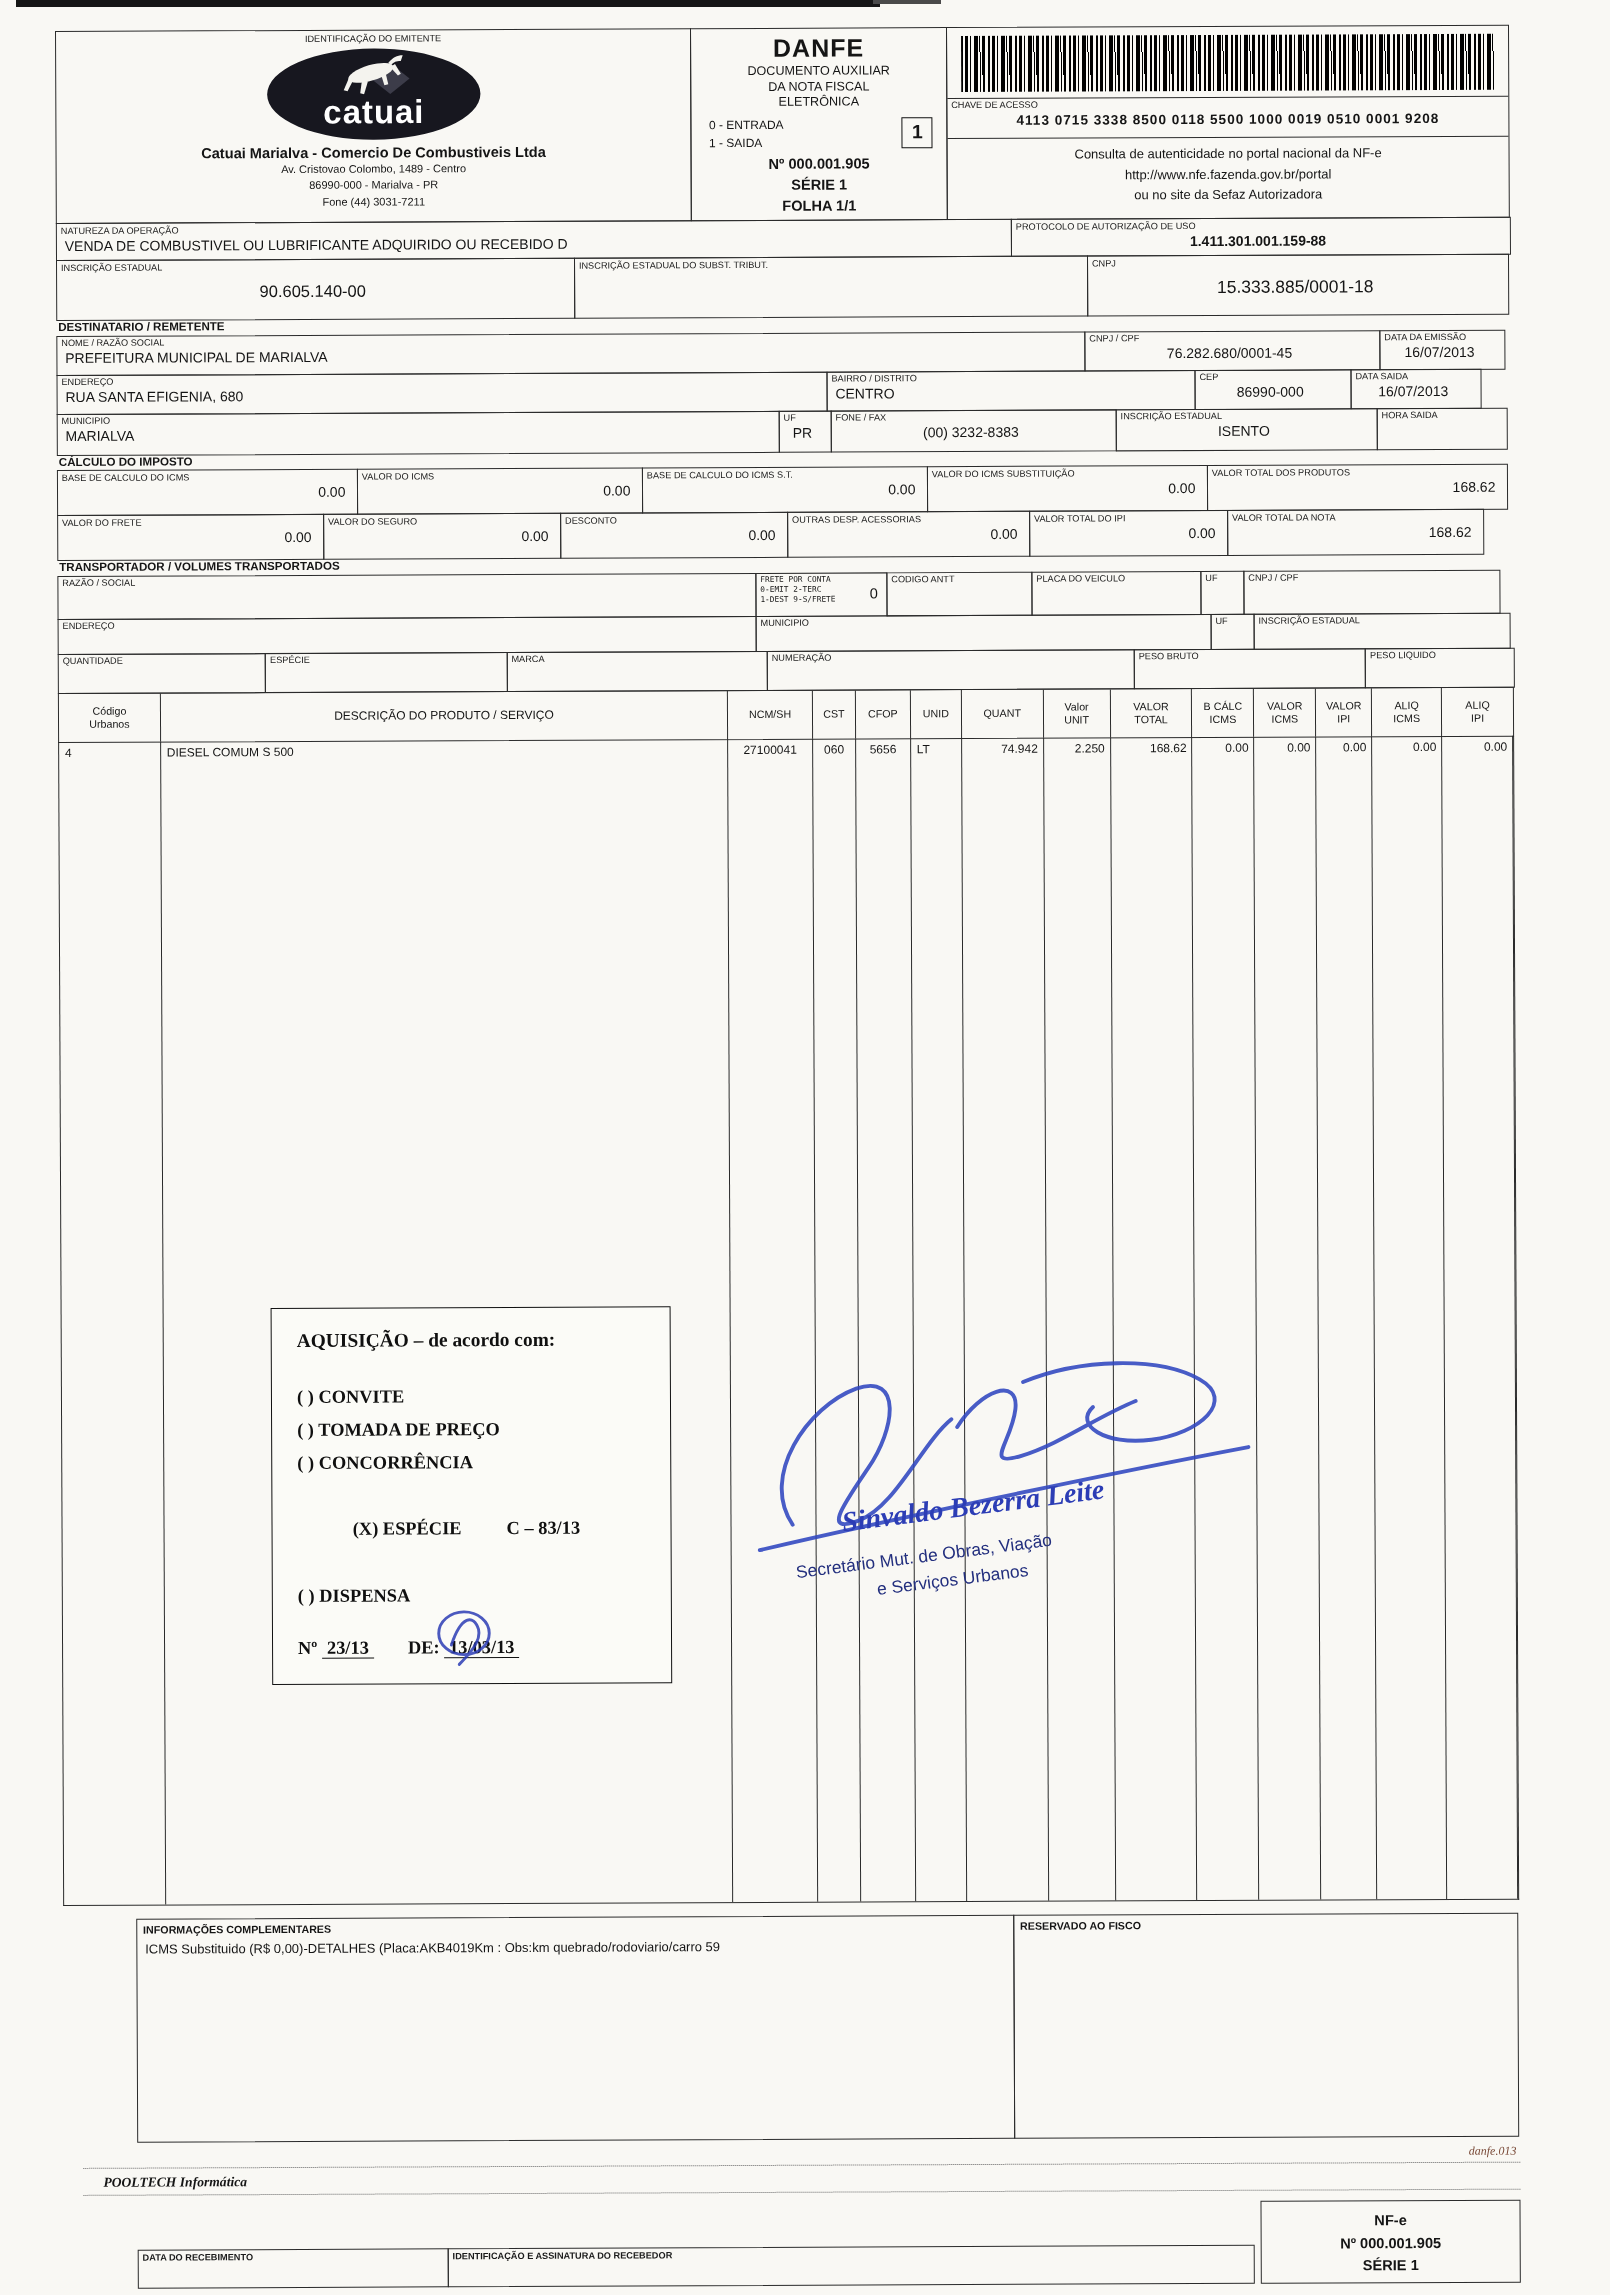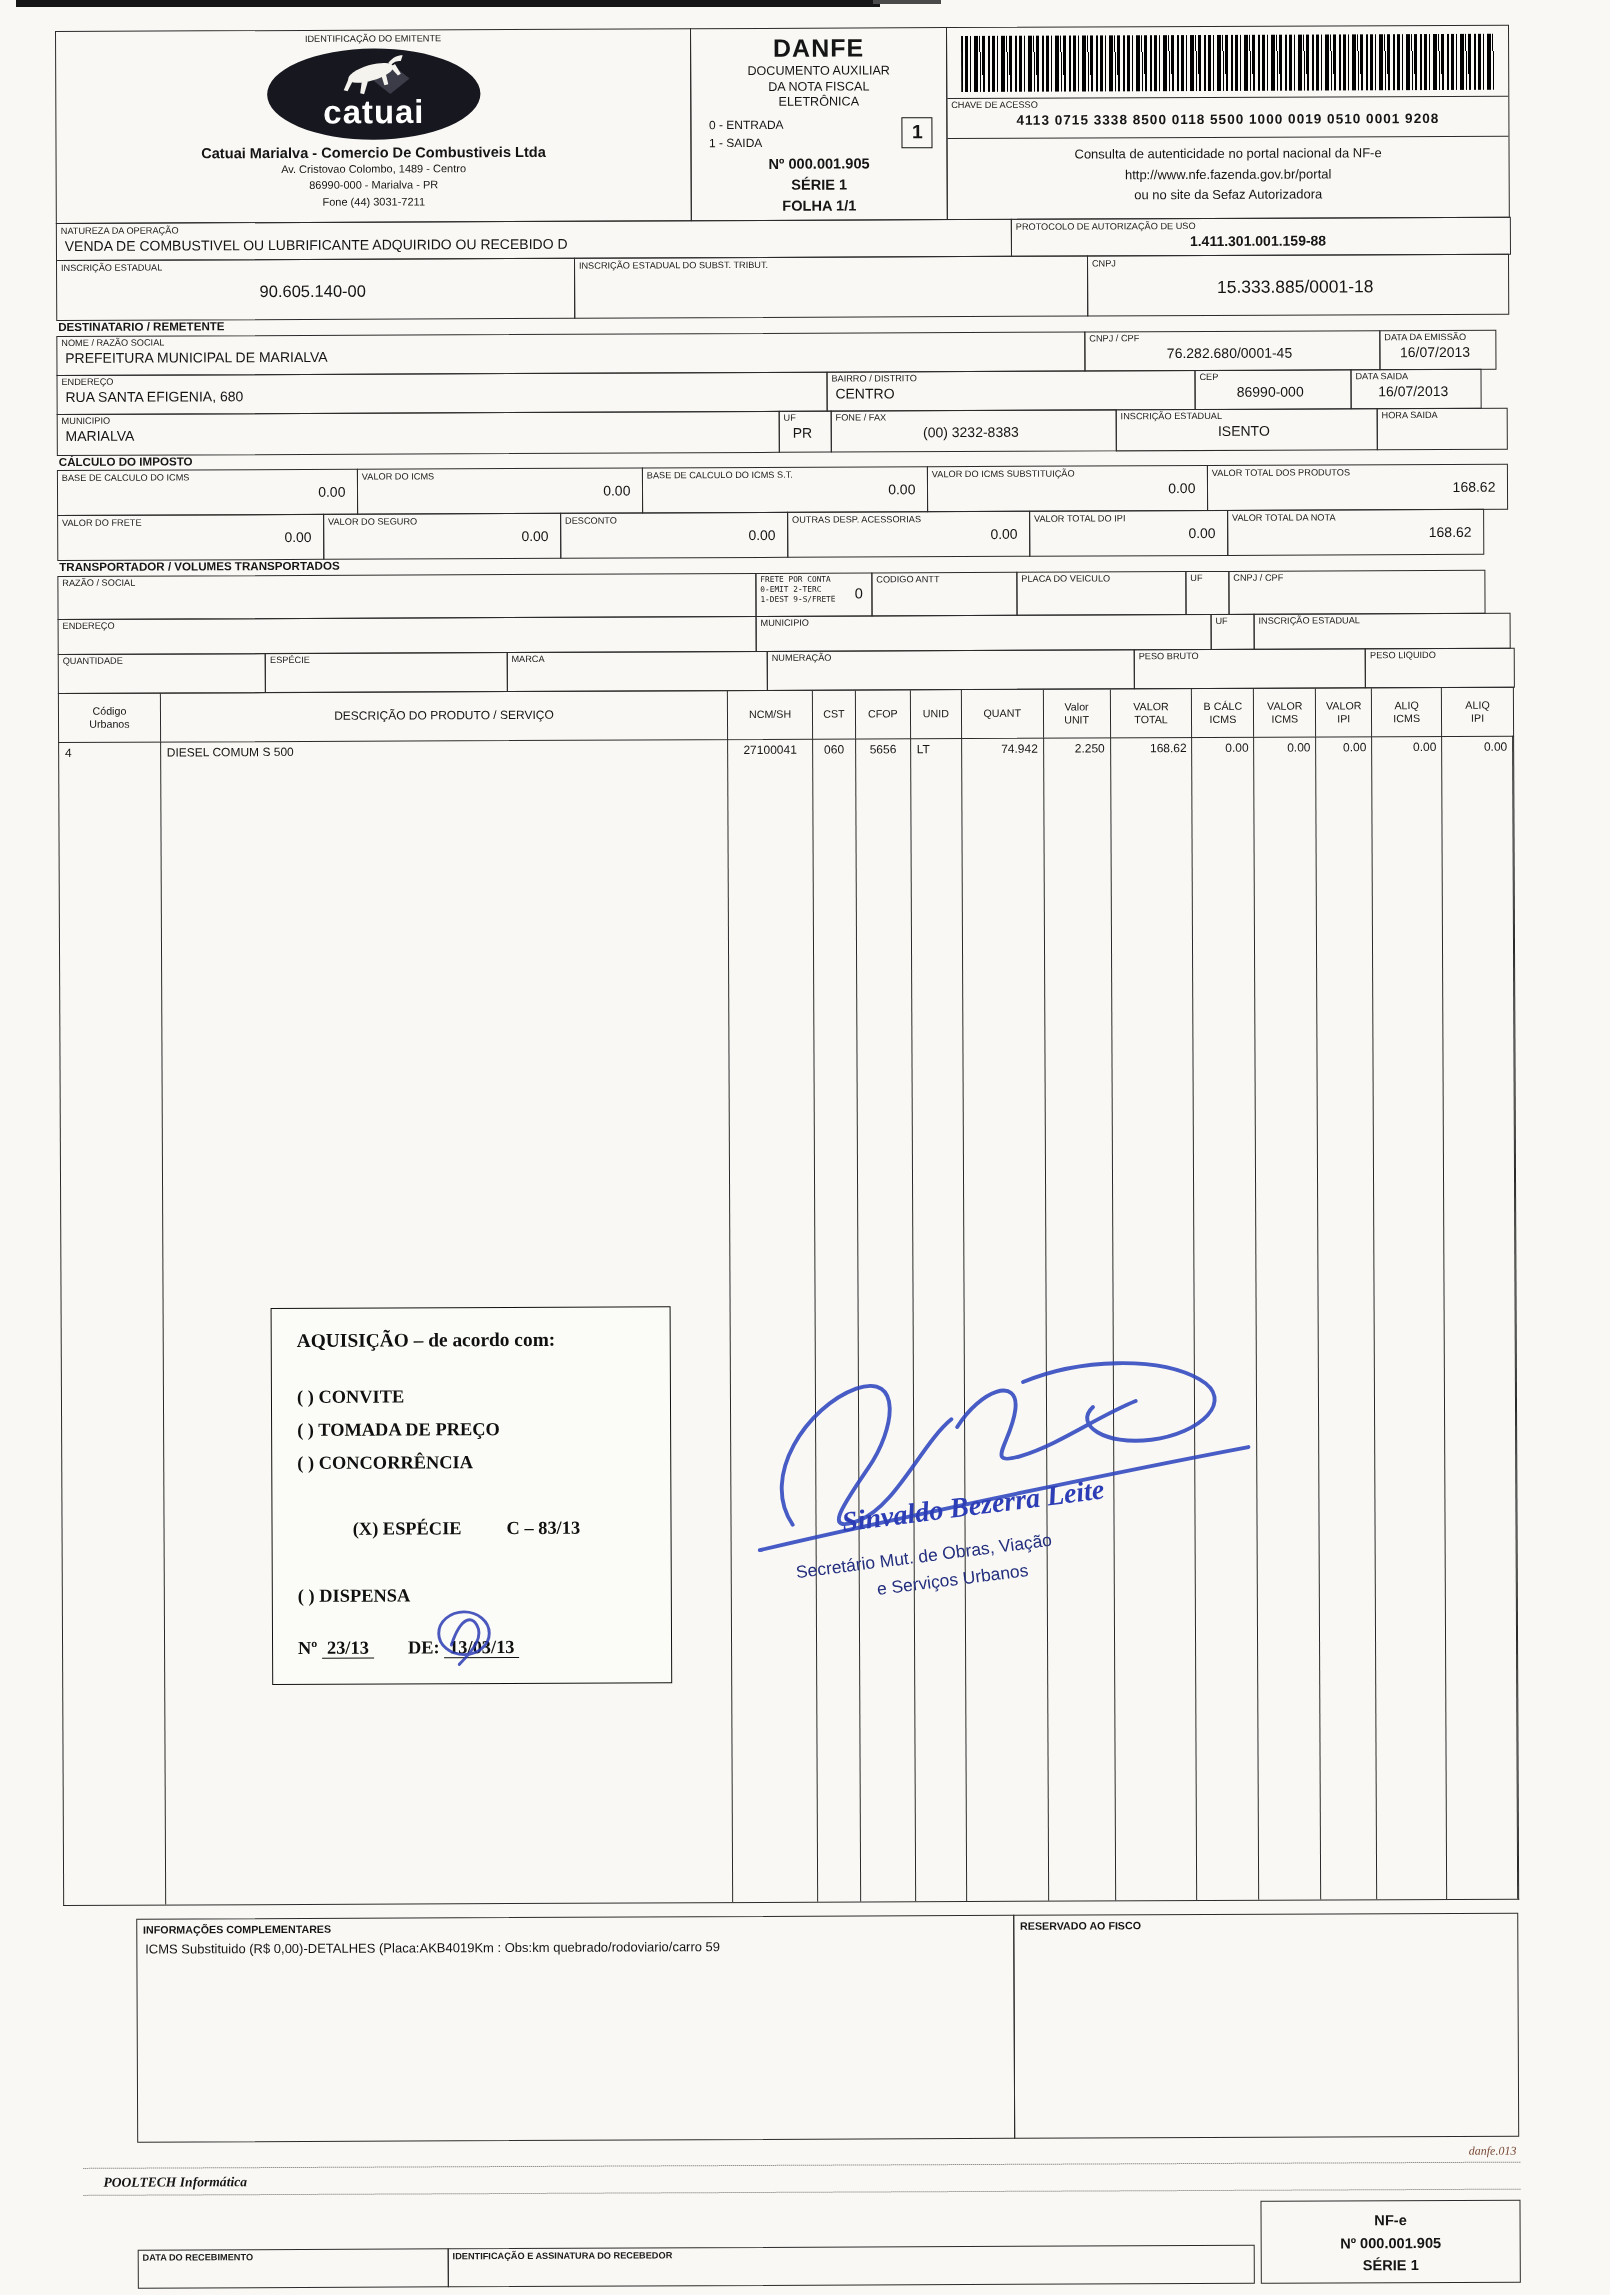--- a/index.html
+++ b/index.html
@@ -212,21 +212,21 @@
     <div class="sec-title">DESTINATARIO / REMETENTE</div>
     <div class="frow dest-row1">
       <div class="fbox" style="width:1029px">
         <div class="flabel">NOME / RAZÃO SOCIAL</div>
         <div class="fvalue">PREFEITURA MUNICIPAL DE MARIALVA</div>
       </div>
       <div class="fbox" style="width:296px">
         <div class="flabel">CNPJ / CPF</div>
         <div class="fvalue v-center">76.282.680/0001-45</div>
       </div>
-      <div class="fbox" style="width:117px">
+      <div class="fbox" style="width:126px">
         <div class="flabel">DATA DA EMISSÃO</div>
         <div class="fvalue v-center">16/07/2013</div>
       </div>
     </div>
     <div class="frow dest-row2">
       <div class="fbox" style="width:771px">
         <div class="flabel">ENDEREÇO</div>
         <div class="fvalue">RUA SANTA EFIGENIA, 680</div>
       </div>
       <div class="fbox" style="width:369px">
@@ -314,21 +314,21 @@
         <div class="fvalue v-right">168.62</div>
       </div>
     </div>
 
     <div class="sec-title">TRANSPORTADOR / VOLUMES TRANSPORTADOS</div>
     <div class="frow tr-row1">
       <div class="fbox" style="width:699px">
         <div class="flabel">RAZÃO / SOCIAL</div>
         <div class="fvalue"></div>
       </div>
-      <div class="fbox" style="width:117px">
+      <div class="fbox" style="width:132px">
         <div class="frete-lines">
           <div>FRETE POR CONTA</div>
           <div>0-EMIT 2-TERC</div>
           <div>1-DEST 9-S/FRETE</div>
         </div>
         <div class="frete-value">0</div>
       </div>
       <div class="fbox" style="width:146px">
         <div class="flabel">CODIGO ANTT</div>
         <div class="fvalue"></div>

